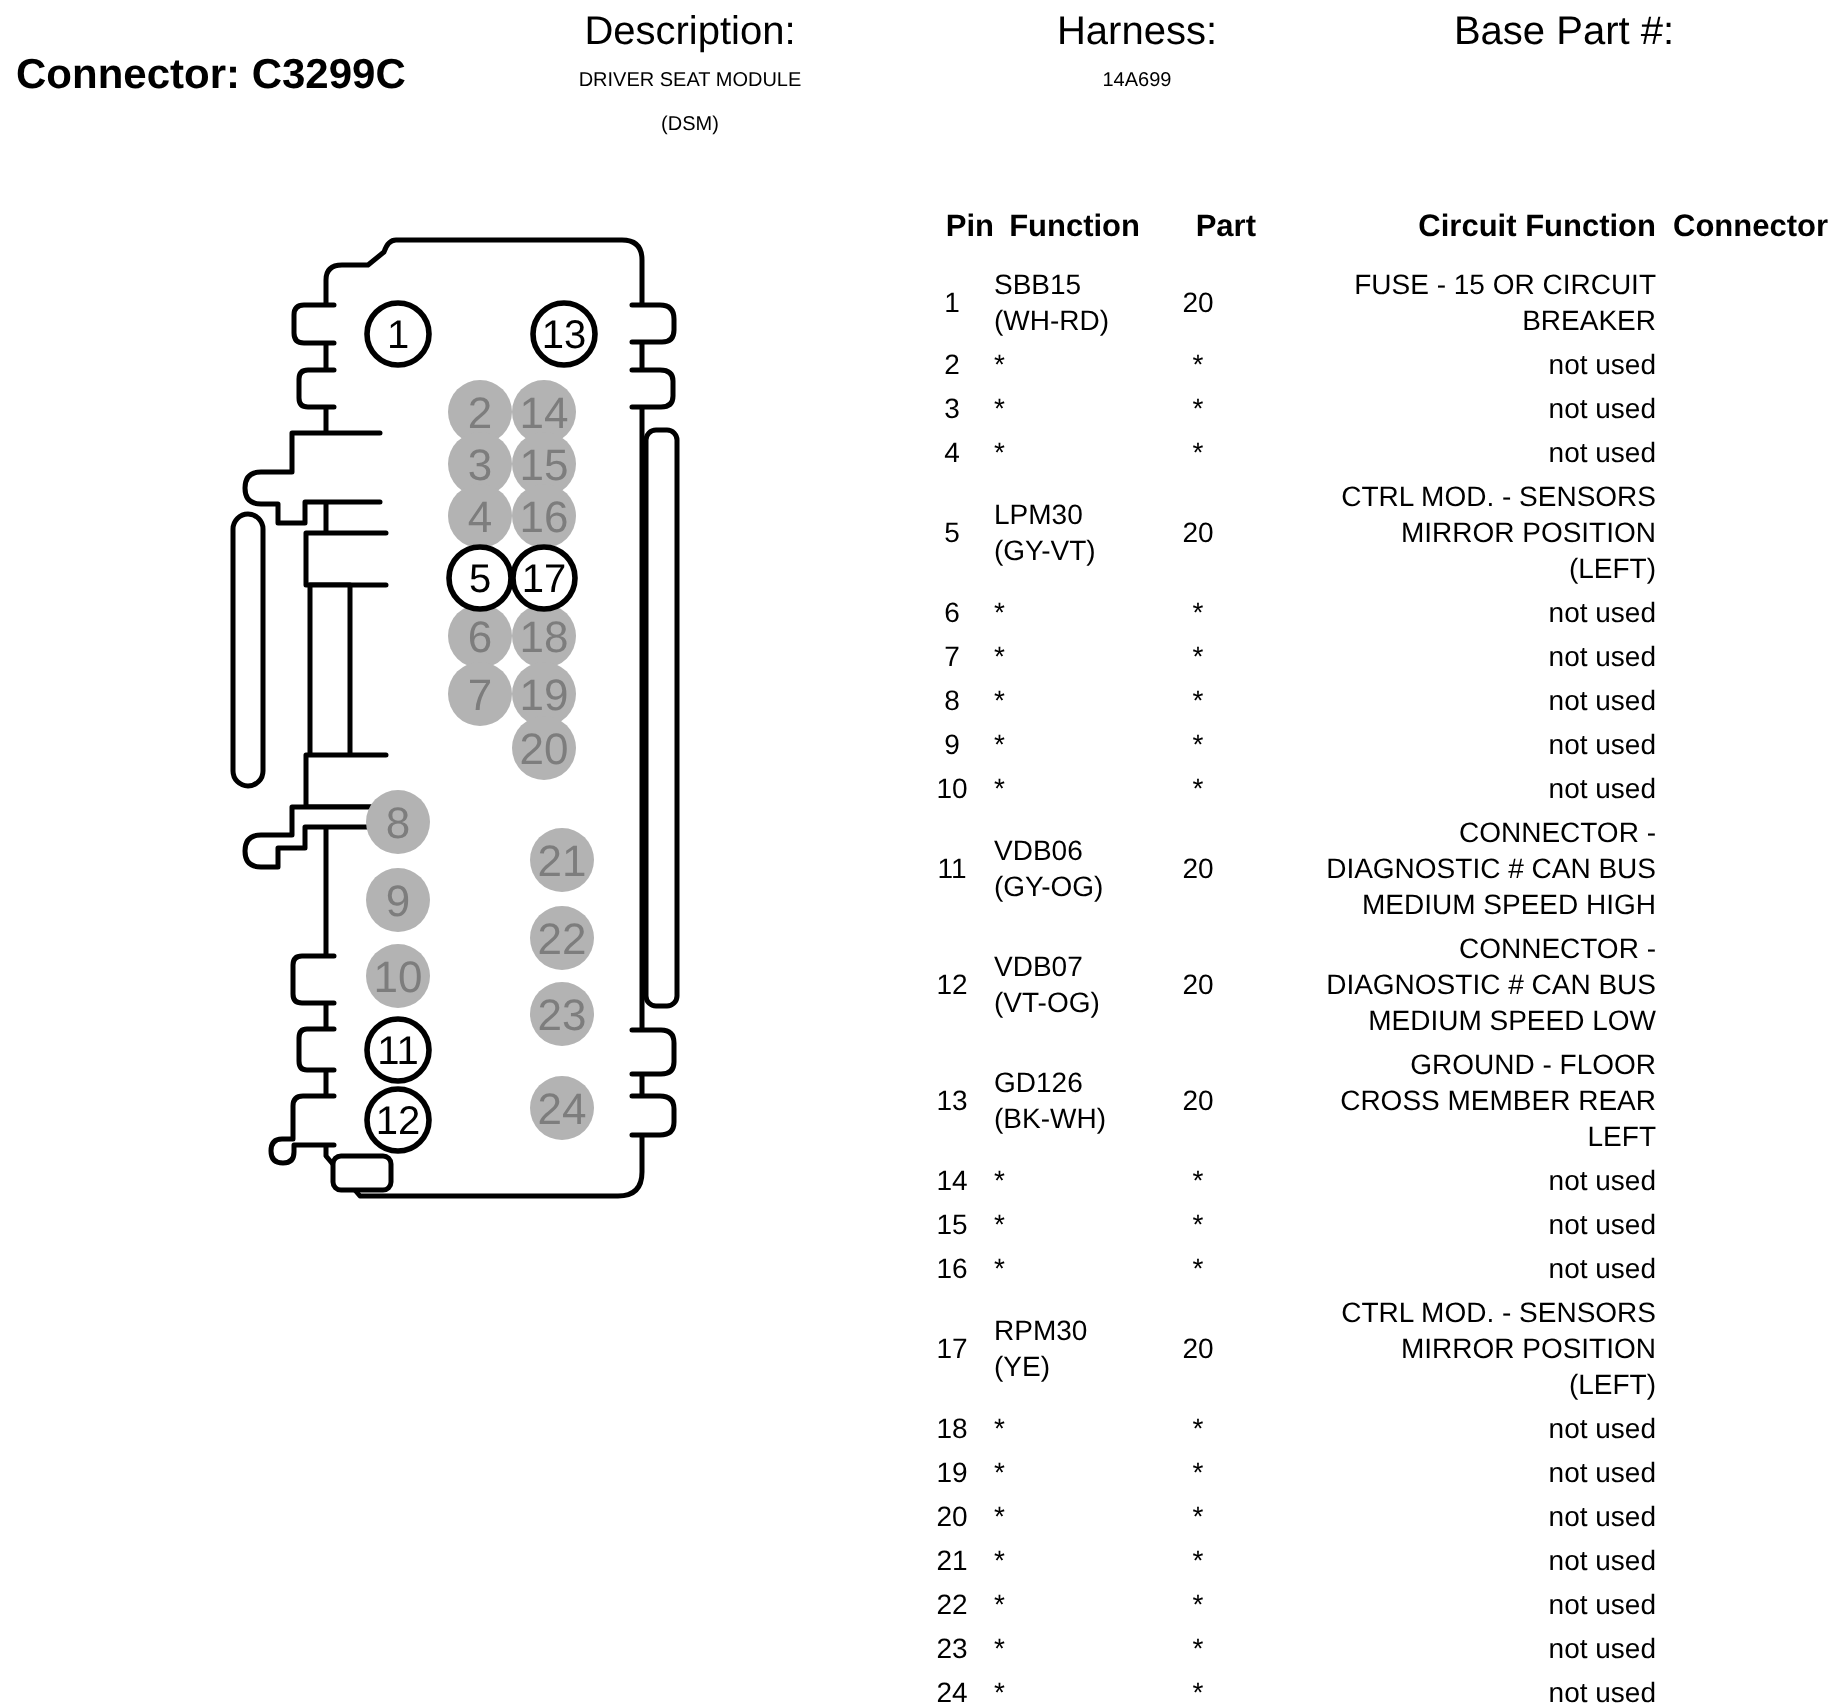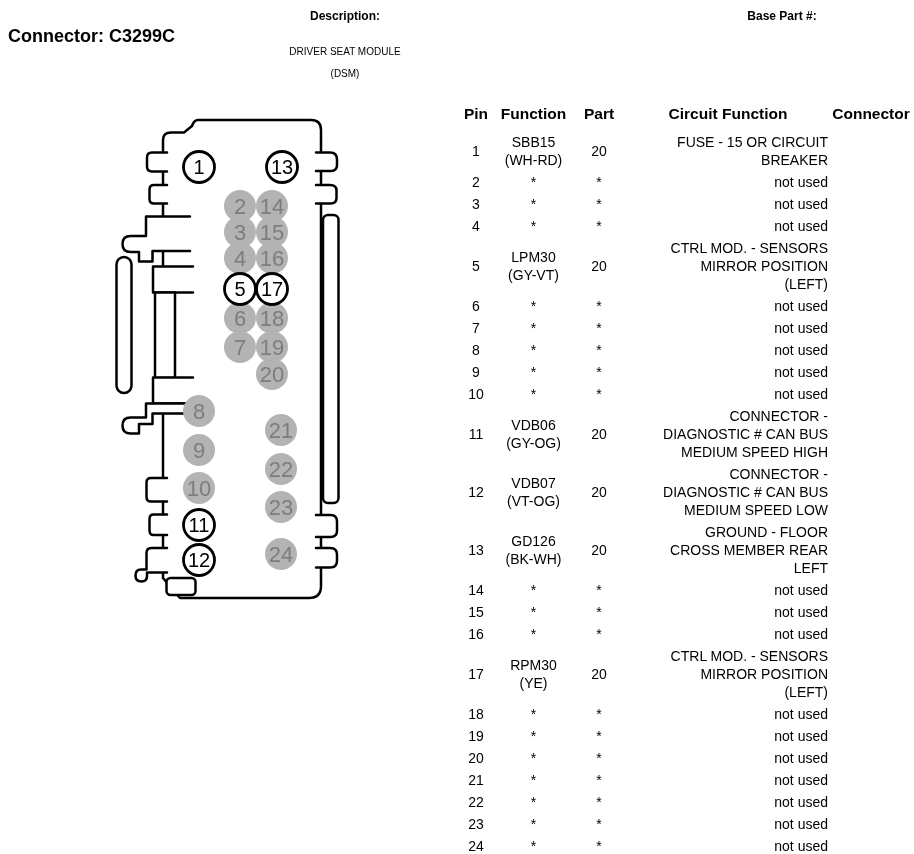--- a/index.html
+++ b/index.html
@@ -2,61 +2,65 @@
 <html><head>
 <meta charset="utf-8">
 <style>
   html,body{margin:0;padding:0;}
   body{
     width:914px;height:854px;position:relative;overflow:hidden;
     background:#ffffff;color:#000000;
     font-family:"Liberation Sans", sans-serif;
   }
   .page{position:absolute;inset:0;}
-  .conn-title{position:absolute;left:8px;top:26px;font-size:18px;font-weight:bold;white-space:nowrap;}
+  .conn-title{position:absolute;left:8px;top:26px;font-size:21px;font-weight:bold;white-space:nowrap;}
   .hdr-col{position:absolute;top:7px;text-align:center;}
-  .hdr-label{font-size:12px;font-weight:bold;line-height:18px;margin-bottom:16px;}
+  .hdr-label{font-size:20px;font-weight:normal;line-height:18px;margin-bottom:5px;}
   .hdr-value{font-size:10px;line-height:22px;white-space:pre-line;}
   #desc-col{left:230px;width:230px;}
   #harness-col{left:500px;width:137px;}
   #base-col{left:709px;width:146px;}
 
   #connector-svg{position:absolute;left:0;top:0;}
   #connector-svg text{font-family:"Liberation Sans", sans-serif;}
 
   table.pin-table{
     position:absolute;left:455px;top:103px;width:459px;
     border-collapse:collapse;table-layout:fixed;
   }
   .pin-table th{
     font-size:15.5px;font-weight:bold;line-height:18px;
-    padding:2px 0 8px 0;text-align:center;vertical-align:top;white-space:nowrap;margin-top:44px;
+    padding:2px 0 8px 0;text-align:right;vertical-align:top;white-space:nowrap;margin-top:44px;
   }
   .pin-table td{
     font-size:14px;line-height:18px;padding:2px 0;vertical-align:middle;
   }
   .col-pin{width:42px;text-align:center;}
-  .col-circuit{width:73px;text-align:center;white-space:pre-line;}
+  .col-circuit{width:73px;white-space:pre-line;}
   .col-gauge{width:58px;text-align:center;}
   .col-function{width:200px;text-align:right;white-space:pre-line;}
   .col-qualifier{width:86px;text-align:center;}
 </style>
 </head>
 <body>
 
 <div class="page">
 
   <div class="conn-title">Connector: C3299C</div>
 
   <div class="hdr-col" id="desc-col">
     <div class="hdr-label">Description:</div>
     <div class="hdr-value">DRIVER SEAT MODULE
 (DSM)</div>
   </div>
 
+  <div class="hdr-col" id="harness-col">
+    <div class="hdr-label">Harness:</div>
+    <div class="hdr-value">14A699</div>
+  </div>
 
   <div class="hdr-col" id="base-col">
     <div class="hdr-label">Base Part #:</div>
   </div>
 
   <svg id="connector-svg" width="460" height="854" viewBox="0 0 460 854">
     <g fill="#ffffff" stroke="#000000" stroke-width="2.5" stroke-linejoin="round" stroke-linecap="round">
 
       <path d="M198 120 H311 Q321 120 321 130 V586 Q321 598 309 598 H180 L163 578 V140 Q163 132.5 171 132.5 H184 L192 126 Q194 120 198 120 Z"></path>
 

